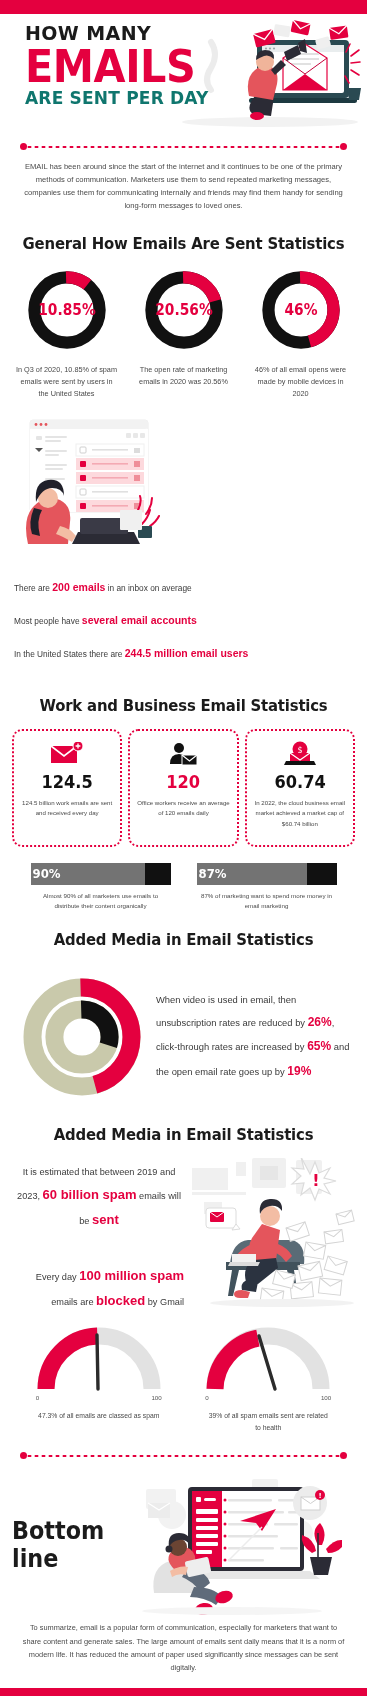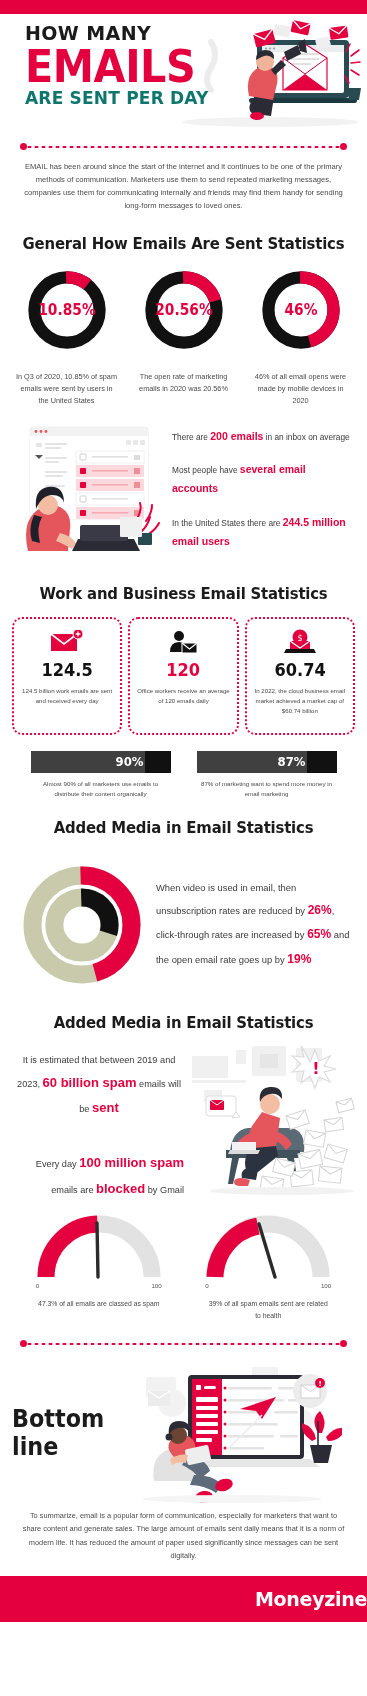--- a/index.html
+++ b/index.html
@@ -74,25 +74,25 @@
   .donut-wrap svg { display: block; width: 86px; height: 86px; transform: rotate(-90deg); }
   .donut-label {
     position: absolute; inset: 0; display: flex;
     align-items: center; justify-content: center;
     font-family: "DejaVu Sans", sans-serif;
     font-weight: 700; font-size: 15px; color: #e4003f;
     transform: scaleX(.92);
   }
   .donut-cap {
     font-size: 7.3px; line-height: 1.62; color: #4a4a4a;
-    margin-top: 18px; padding: 0 4px;
-  }
-
-  
-  .facts { display: flex; padding: 14px 14px 0; gap: 6px; align-items: flex-start; }
+    margin-top: 11px; padding: 0 4px;
+  }
+
+  
+  .facts { display: flex; padding: 14px 14px 0; gap: 6px; align-items: flex-start; flex-direction: column; }
   .facts-art { width: 152px; height: 130px; flex: 0 0 152px; position: relative; }
   .facts-list { flex: 1; padding-top: 6px; }
   .fact {
     font-size: 8.3px; line-height: 1.85; color: #3a3a3a; margin-bottom: 14px;
   }
   .fact b { color: #e4003f; font-size: 10.5px; font-weight: 700; }
 
   
   .cards { display: flex; justify-content: center; gap: 6px; padding: 0 12px; }
   .card {
@@ -107,22 +107,22 @@
   }
   .card-cap { font-size: 6.1px; line-height: 1.7; color: #4a4a4a; }
 
   
   .bars { display: flex; justify-content: center; gap: 26px; padding: 16px 24px 0; }
   .bar-cell { flex: 1; max-width: 140px; }
   .bar {
     height: 22px; background: #111; position: relative; overflow: hidden;
   }
   .bar-fill {
-    position: absolute; left: 0; top: 0; bottom: 0; background: #404040;
-    display: flex; align-items: center; justify-content: flex-end;
+    position: absolute; left: 0; top: 0; bottom: 0; background: #737373;
+    display: flex; align-items: center; justify-content: flex-start;
   }
   .bar-val {
     font-family: "DejaVu Sans", sans-serif;
     font-weight: 700; font-size: 13px; color: #fff; transform: scaleX(.9);
   }
   .bar-cap { font-size: 6.2px; line-height: 1.7; text-align: center; color: #4a4a4a; margin-top: 6px; }
 
   
   .video-block { display: flex; align-items: center; padding: 4px 16px 0; gap: 8px; }
   .video-donut { flex: 0 0 132px; height: 140px; display: flex; align-items: center; justify-content: center; }

